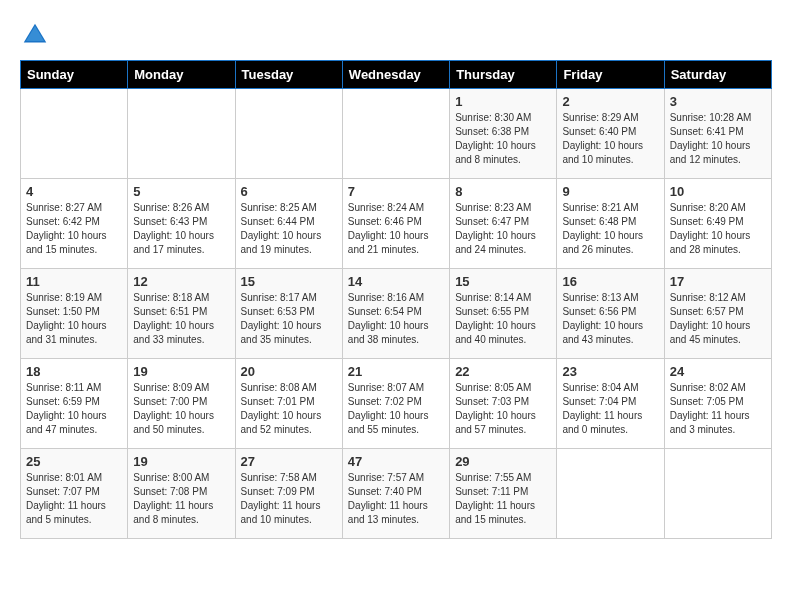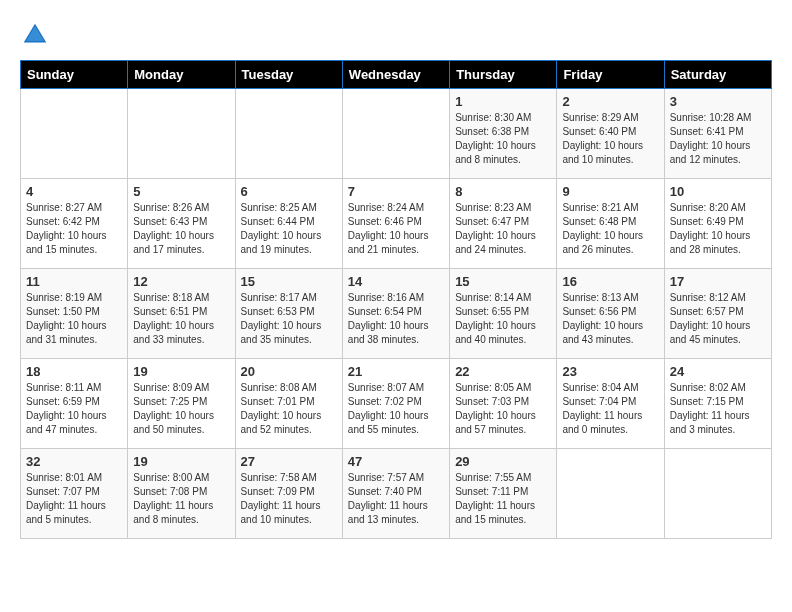--- a/index.html
+++ b/index.html
@@ -247,21 +247,21 @@
         <td>
           <span class="day-num">18</span>
           <div class="day-info">Sunrise: 8:11 AM
 Sunset: 6:59 PM
 Daylight: 10 hours
 and 47 minutes.</div>
         </td>
         <td>
           <span class="day-num">19</span>
           <div class="day-info">Sunrise: 8:09 AM
-Sunset: 7:25 PM
+Sunset: 7:00 PM
 Daylight: 10 hours
 and 50 minutes.</div>
         </td>
         <td>
           <span class="day-num">20</span>
           <div class="day-info">Sunrise: 8:08 AM
 Sunset: 7:01 PM
 Daylight: 10 hours
 and 52 minutes.</div>
         </td>
@@ -282,28 +282,28 @@
         <td>
           <span class="day-num">23</span>
           <div class="day-info">Sunrise: 8:04 AM
 Sunset: 7:04 PM
 Daylight: 11 hours
 and 0 minutes.</div>
         </td>
         <td>
           <span class="day-num">24</span>
           <div class="day-info">Sunrise: 8:02 AM
-Sunset: 7:15 PM
+Sunset: 7:05 PM
 Daylight: 11 hours
 and 3 minutes.</div>
         </td>
       </tr>
       <tr>
         <td>
-          <span class="day-num">32</span>
+          <span class="day-num">25</span>
           <div class="day-info">Sunrise: 8:01 AM
 Sunset: 7:07 PM
 Daylight: 11 hours
 and 5 minutes.</div>
         </td>
         <td>
           <span class="day-num">19</span>
           <div class="day-info">Sunrise: 8:00 AM
 Sunset: 7:08 PM
 Daylight: 11 hours

